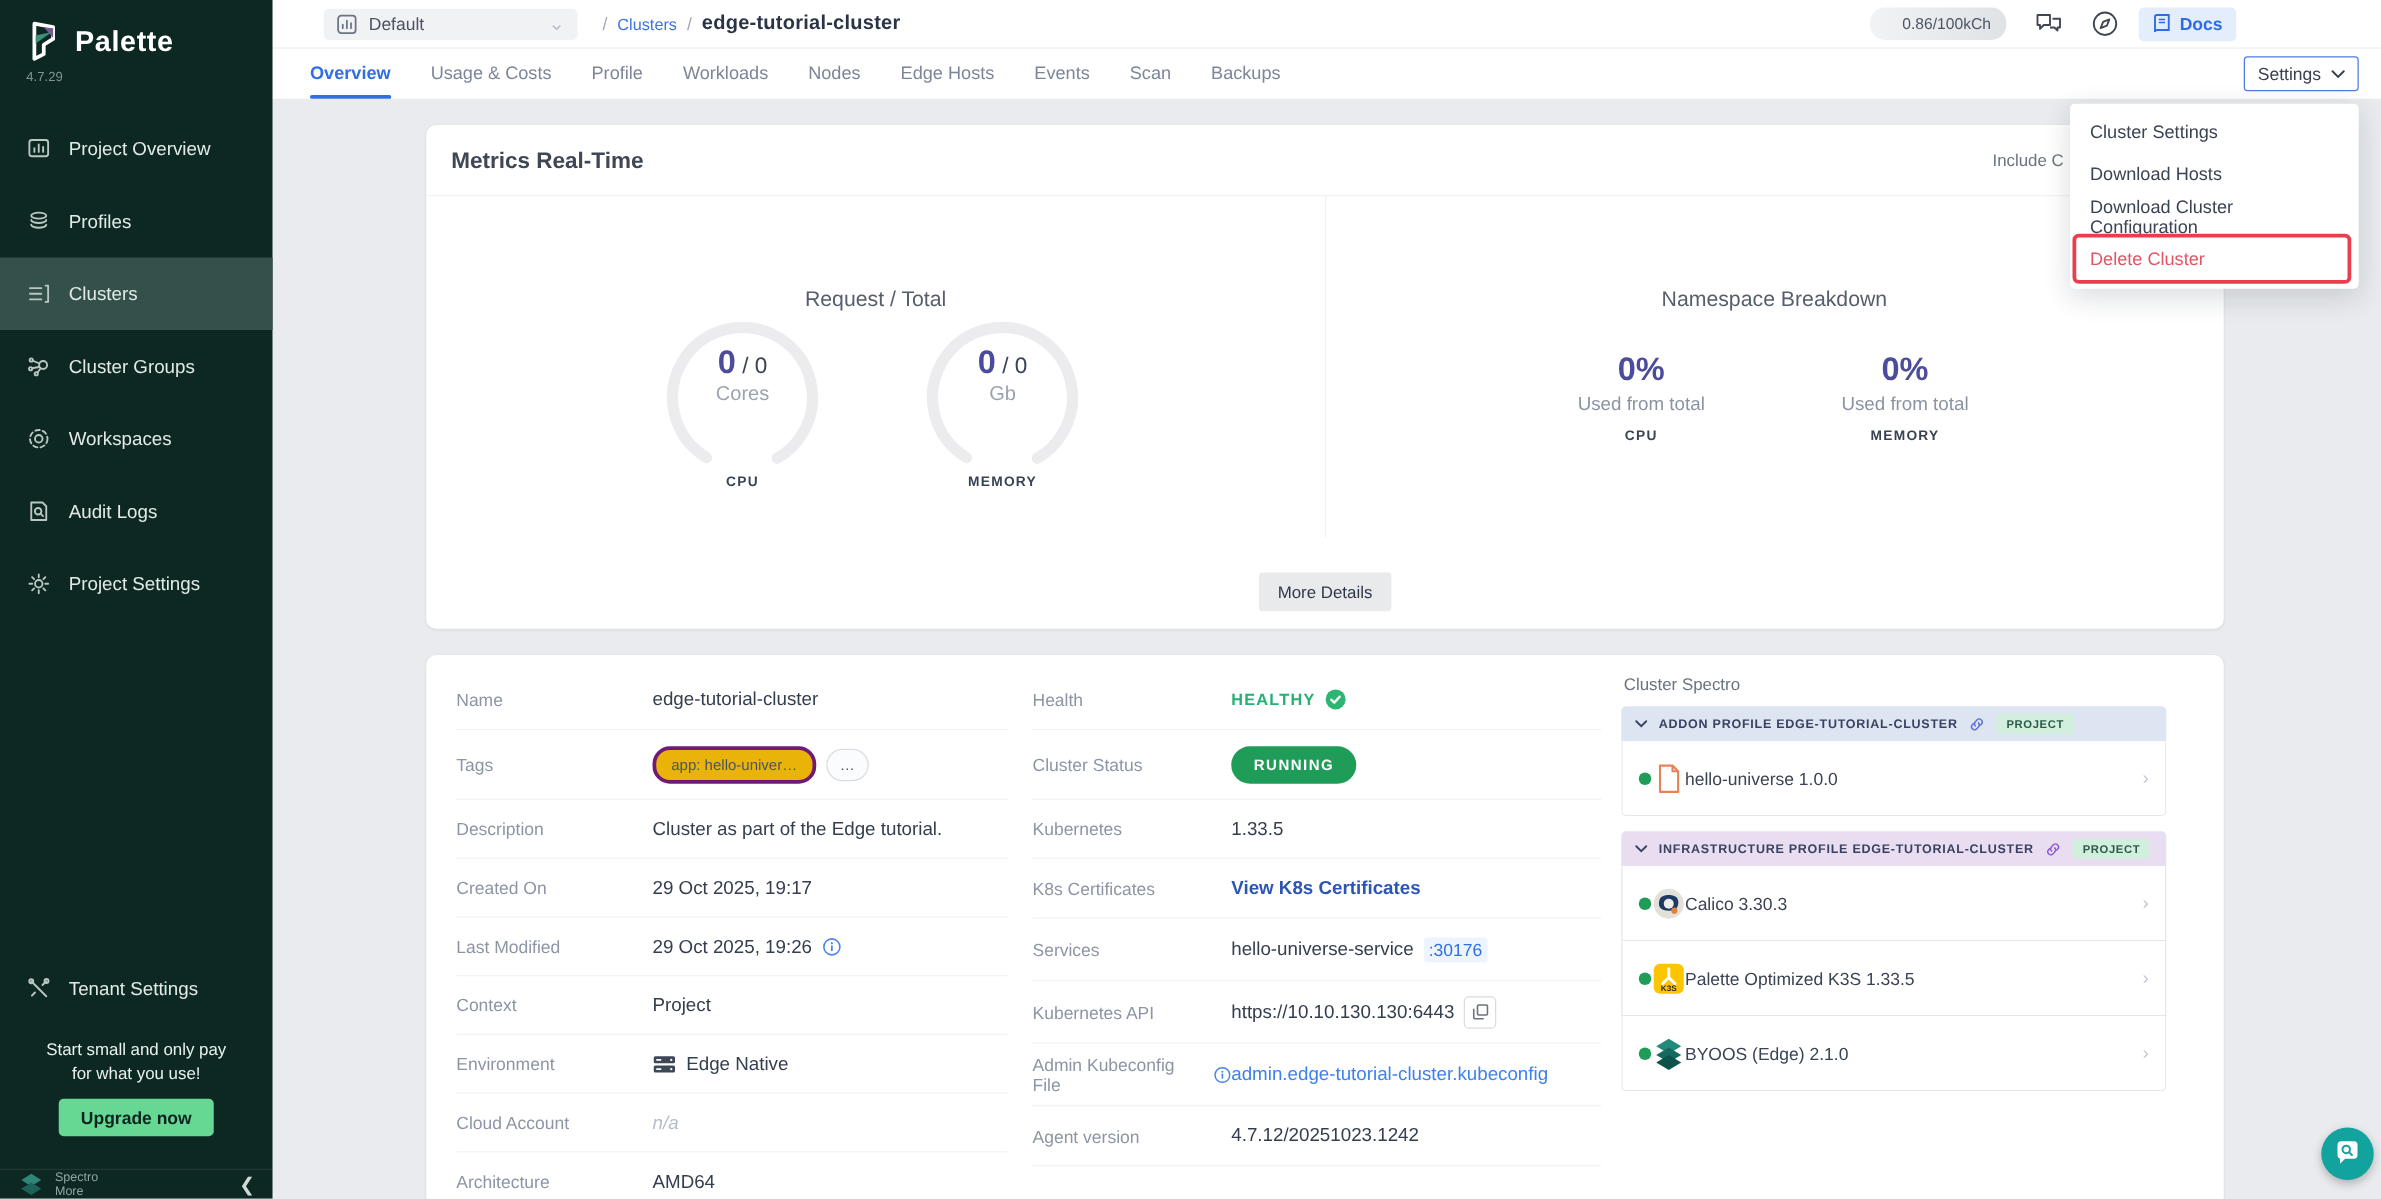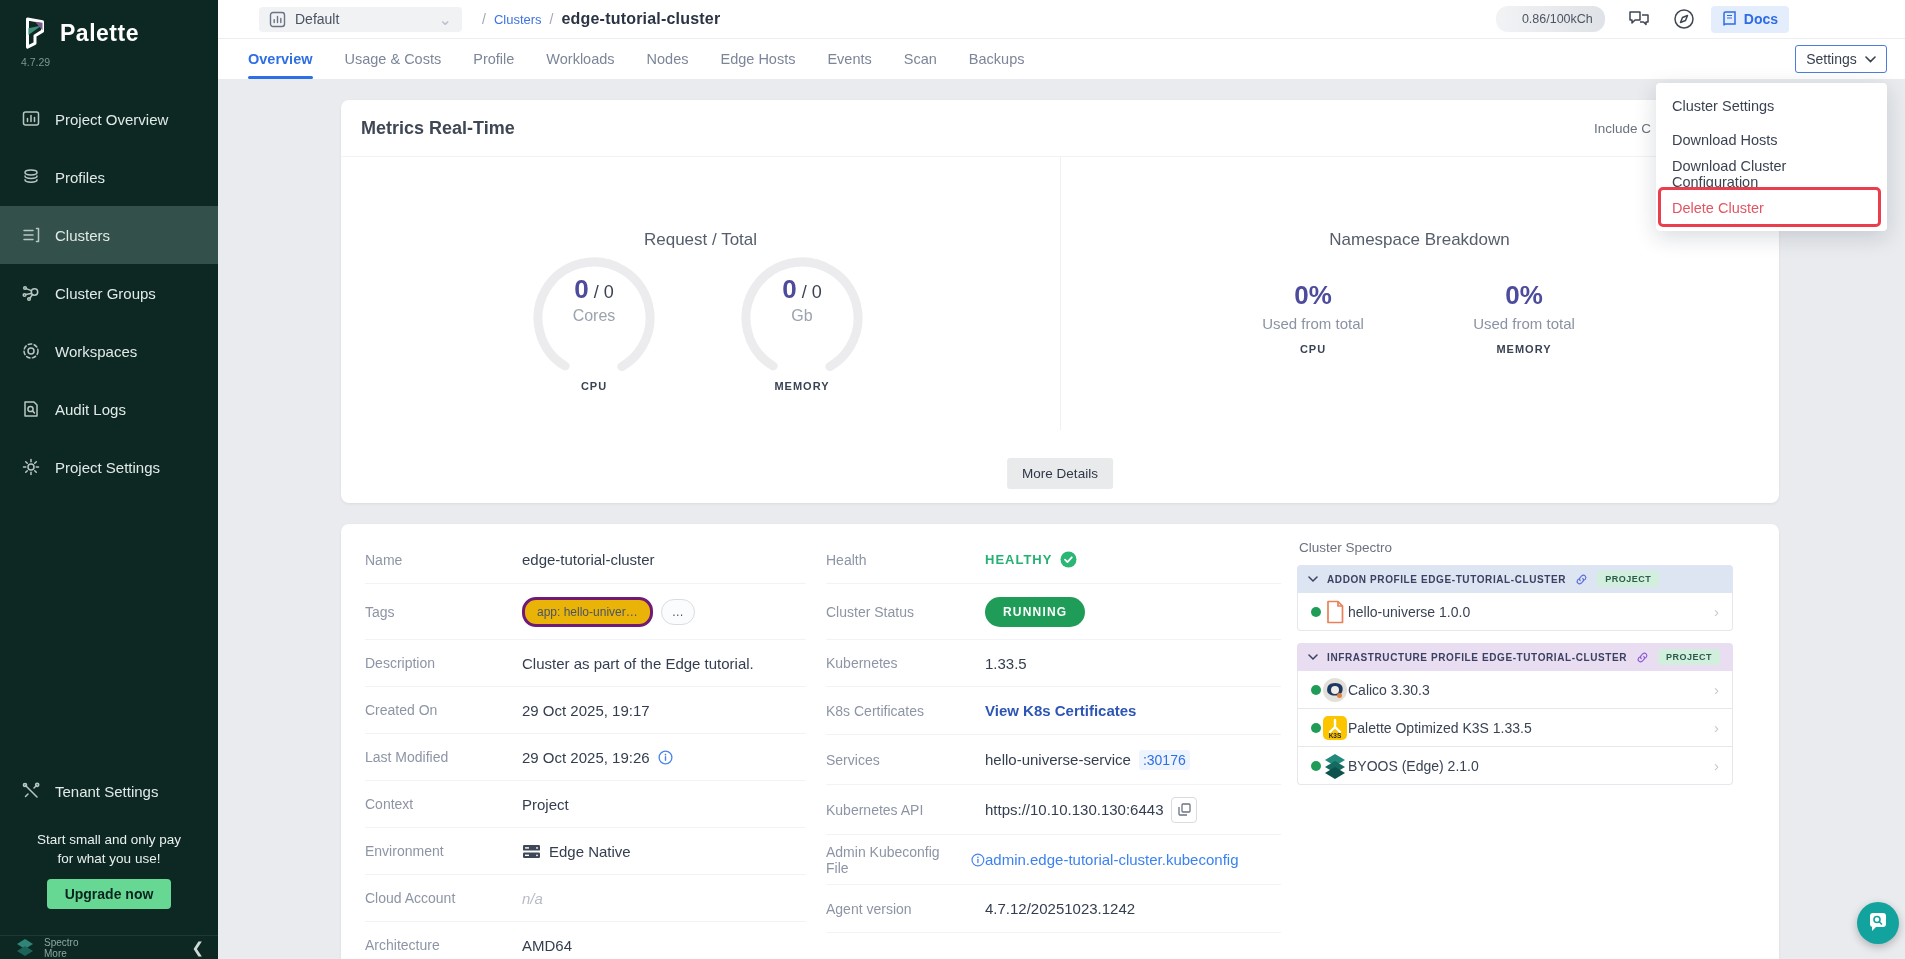--- a/index.html
+++ b/index.html
@@ -120,21 +120,21 @@
   .profiles { position:absolute; left:956px; top:0; width:436px; }
   .profiles-title { margin:16px 0 10px 2px; color:#6b7280; font-size:13.5px; }
   .pgroup { margin-bottom:12px; }
   .pg-head { height:28px; display:flex; align-items:center; gap:9px; padding:0 11px;
              font-size:10px; font-weight:700; letter-spacing:.6px; color:#3a4161;
              border-radius:4px 4px 0 0; cursor:pointer; }
   .pg-head.addon { background:#dde4f2; }
   .pg-head.infra { background:#e9ddf1; }
   .scope-badge { background:#d2eedd; color:#2c5c49; font-size:9px; font-weight:700; padding:3px 8px;
                  border-radius:3px; letter-spacing:.5px; }
-  .pack-row { height:38px; display:flex; align-items:center; padding:0 13px;
+  .pack-row { height:60px; display:flex; align-items:center; padding:0 13px;
               background:#fff; border:1px solid #e4e7ec; border-top:none; cursor:pointer; }
   .pack-row:last-child { border-radius:0 0 4px 4px; }
   .dot { width:10px; height:10px; border-radius:50%; background:#1f9d58; flex:none; }
   .pack-name { flex:1; font-size:14px; color:#3a4354; }
   .chev-r { color:#c4c9d1; font-size:15px; }
   .pack-logo { width:27px; height:27px; flex:none; display:flex; align-items:center; justify-content:center; }
 
   
   .menu { position:absolute; left:1656px; top:83px; width:231px; height:148px; background:#fff;
           border-radius:4px; box-shadow:0 6px 22px rgba(20,30,50,.16); z-index:100; padding:6px 0; }

